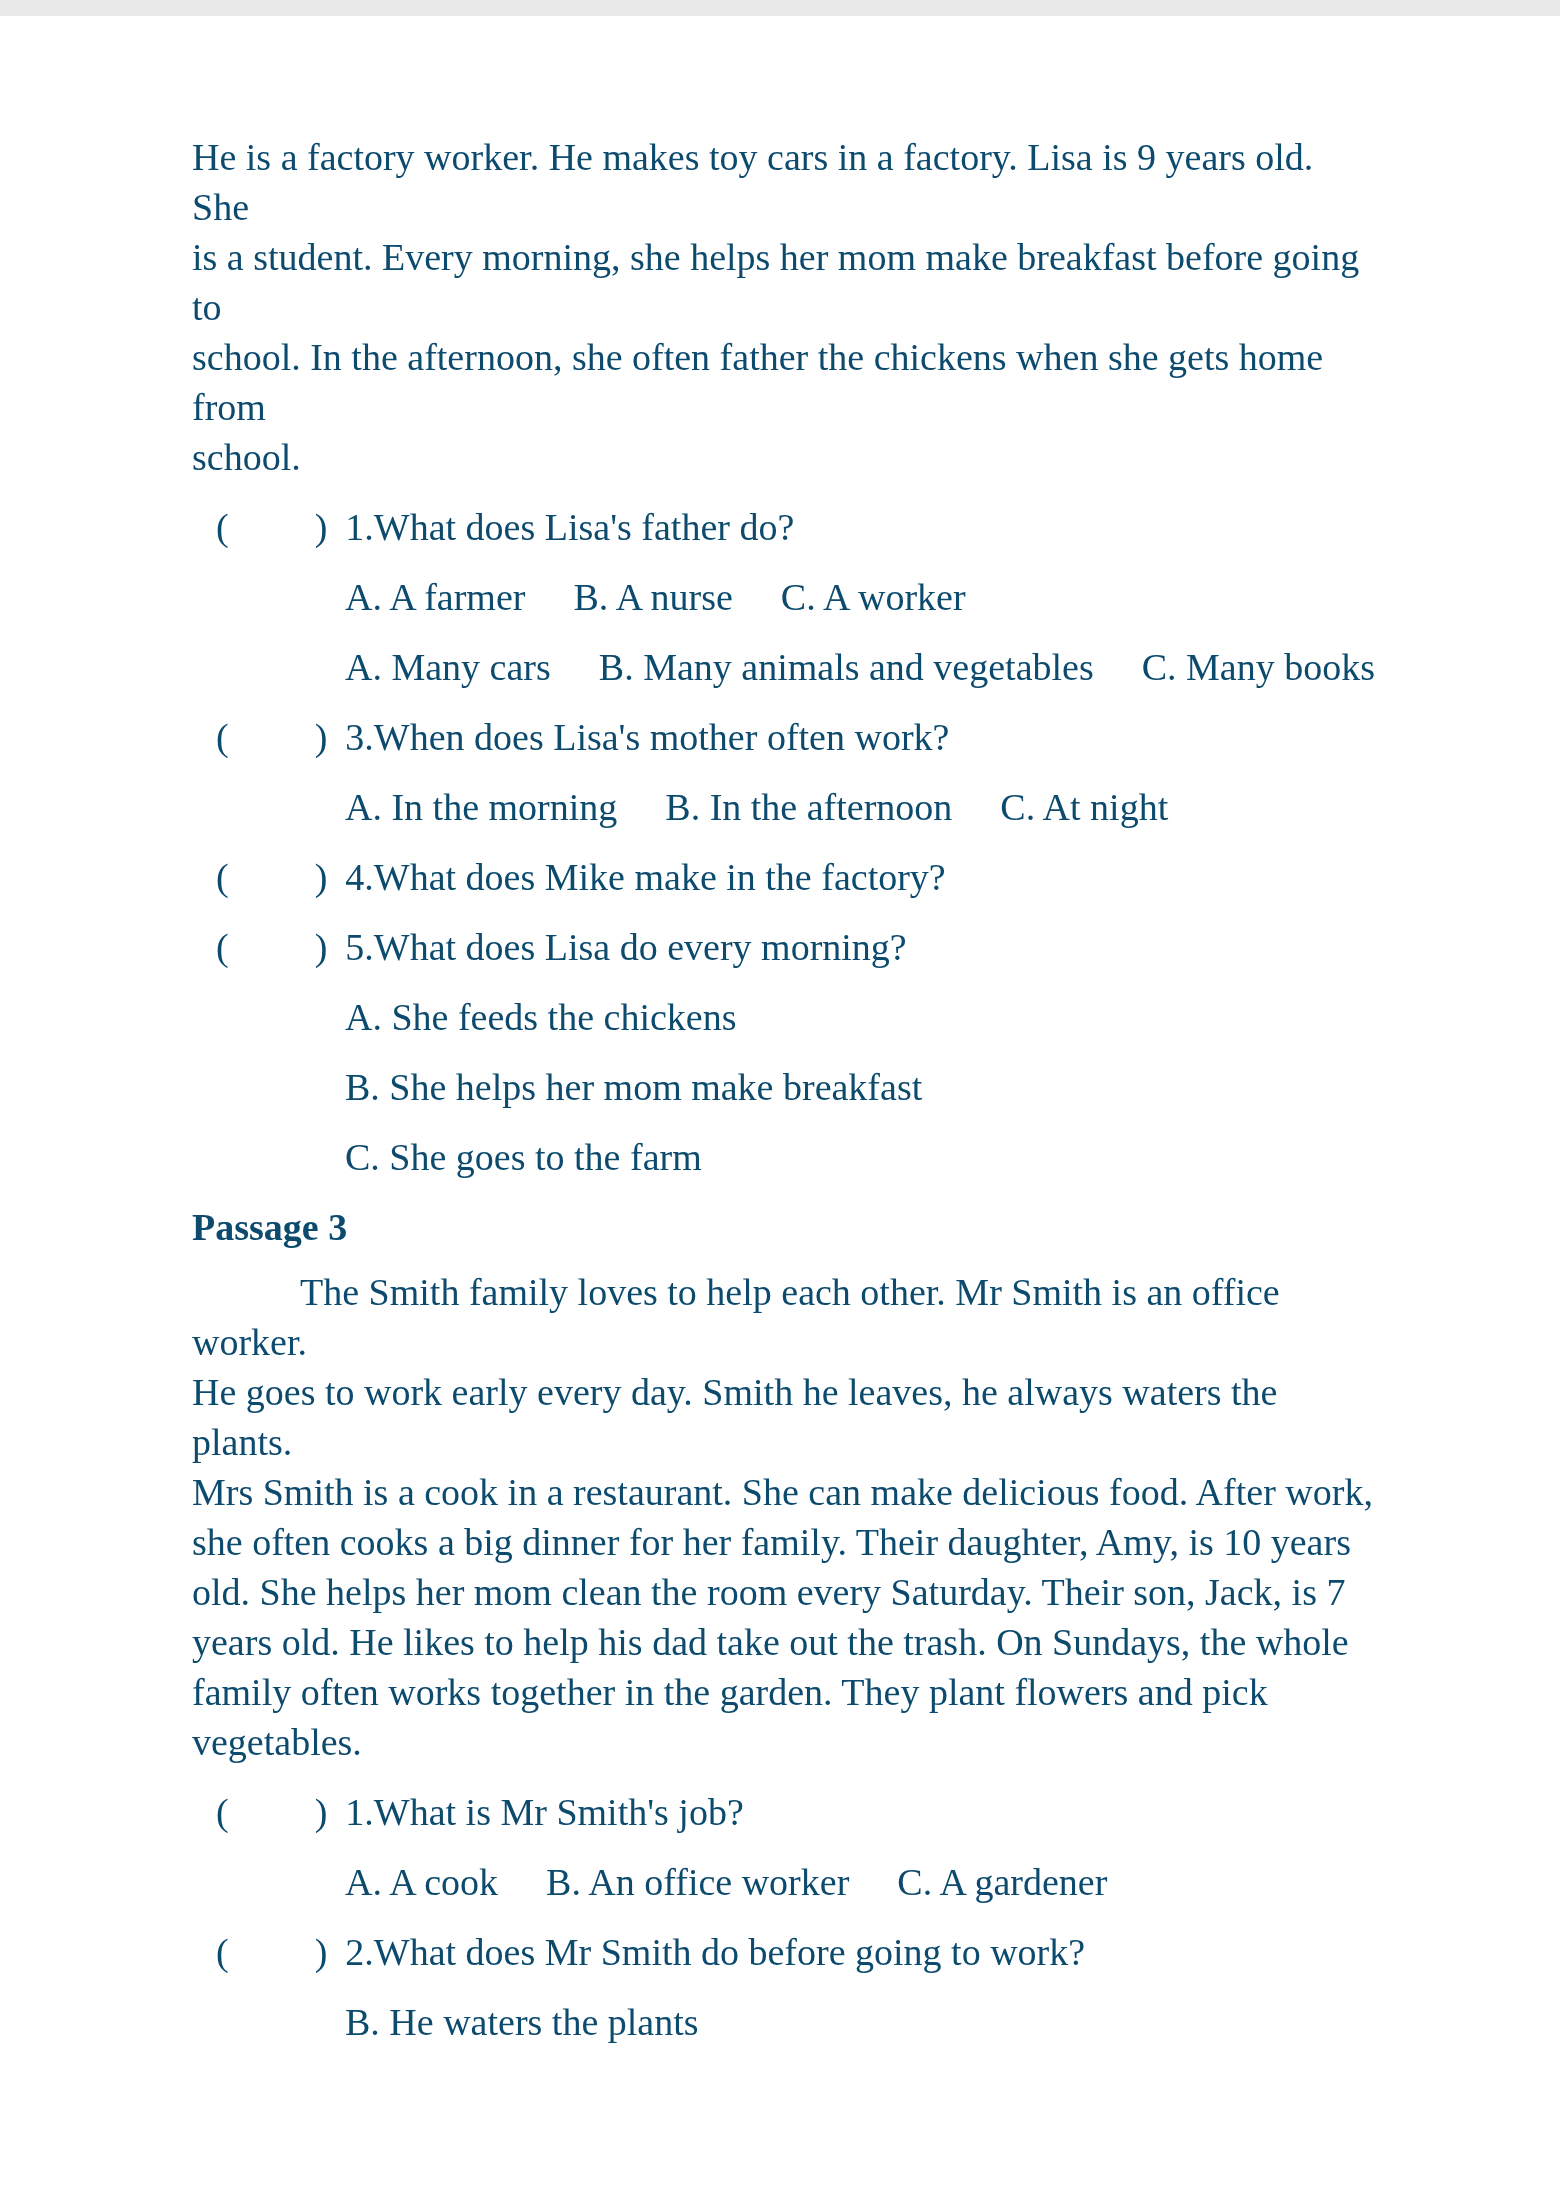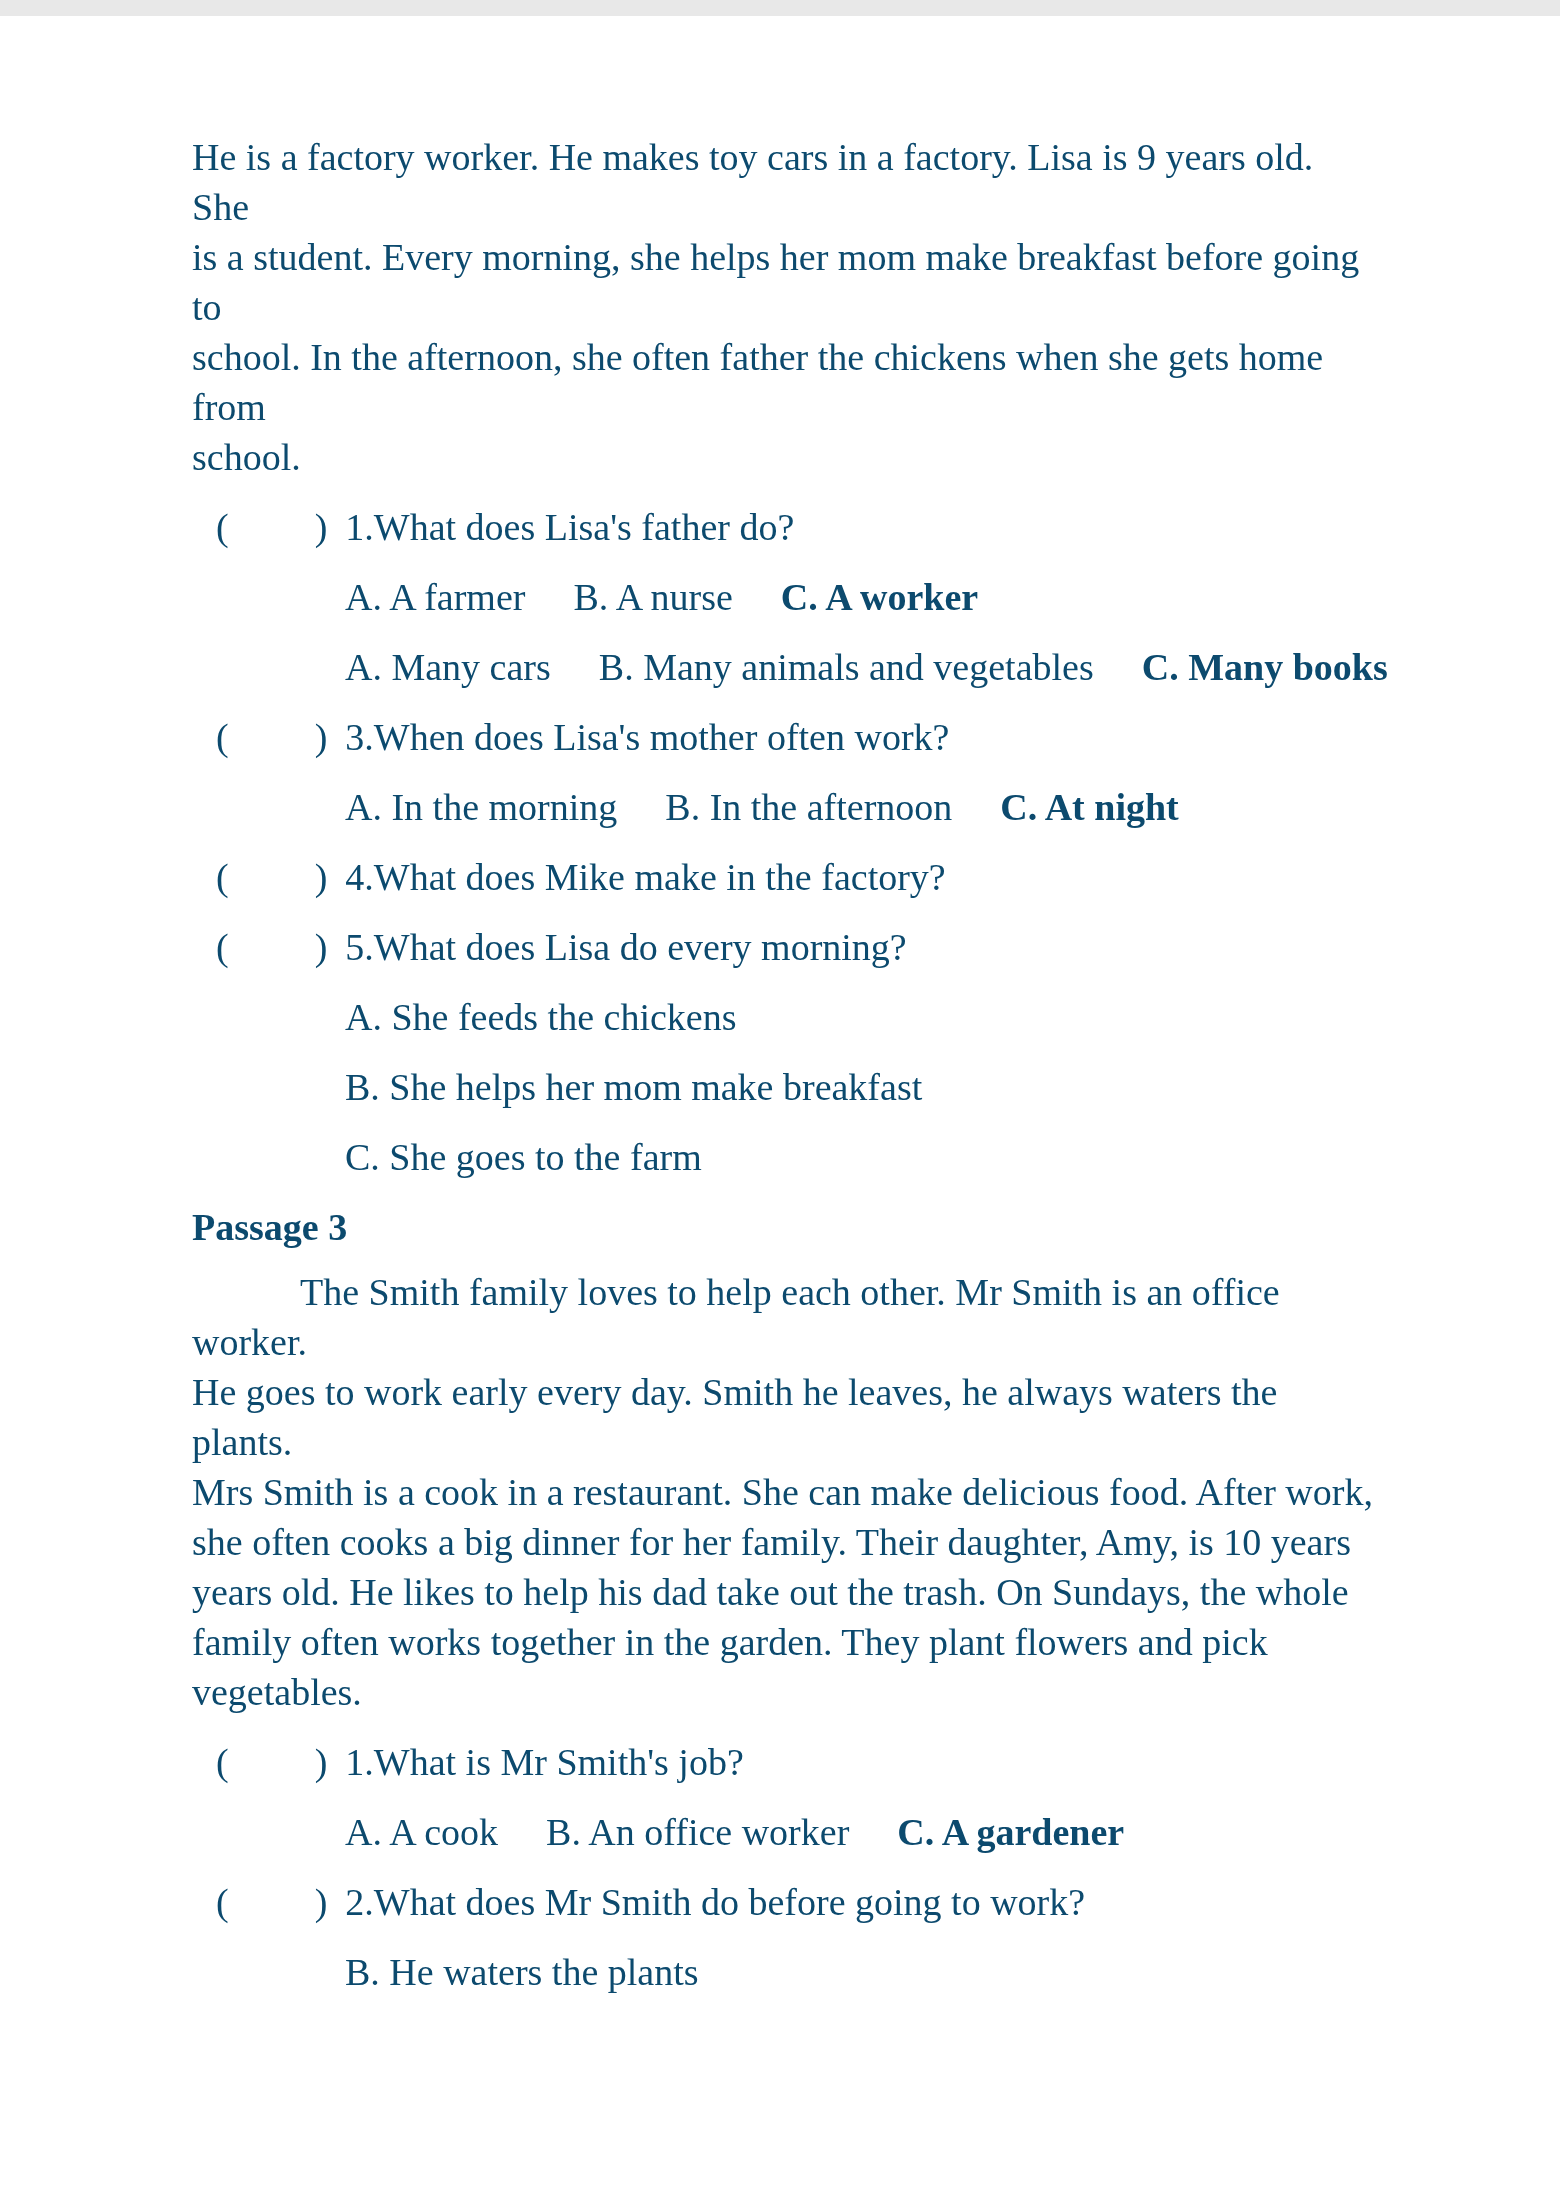--- a/index.html
+++ b/index.html
@@ -29,21 +29,21 @@
   }
   .paren { display: inline; }
   .paren-gap { display: inline-block; width: 86px; }
   .q-gap { display: inline-block; width: 18px; }
   .orow {
     margin-top: 20px;
     padding-left: 153px;
     white-space: nowrap;
   }
   .orow .opt { margin-right: 48px; }
-  .orow .opt:last-child { margin-right: 0; font-weight: bold; }
+  .orow .opt:last-child { margin-right: 0; }
   .heading { font-weight: bold; margin-top: 20px; }
 </style>
 </head>
 <body>
 
 <div class="page">
 
   <div class="p2">
     <span class="pline">He is a factory worker. He makes toy cars in a factory. Lisa is 9 years old. She</span>
     <span class="pline">is a student. Every morning, she helps her mom make breakfast before going to</span>
@@ -86,20 +86,21 @@
     <span>C. She goes to the farm</span>
   </div>
 
   <div class="heading">Passage 3</div>
 
   <div class="p3">
     <span class="pline first">The Smith family loves to help each other. Mr Smith is an office worker.</span>
     <span class="pline">He goes to work early every day. Smith he leaves, he always waters the plants.</span>
     <span class="pline">Mrs Smith is a cook in a restaurant. She can make delicious food. After work,</span>
     <span class="pline">she often cooks a big dinner for her family. Their daughter, Amy, is 10 years</span>
+    <span class="pline">old. She helps her mom clean the room every Saturday. Their son, Jack, is 7</span>
     <span class="pline">years old. He likes to help his dad take out the trash. On Sundays, the whole</span>
     <span class="pline">family often works together in the garden. They plant flowers and pick</span>
     <span class="pline">vegetables.</span>
   </div>
 
   <div class="qrow">
     <span class="paren">(</span><span class="paren-gap"></span><span class="paren">)</span><span class="q-gap"></span><span>1.What is Mr Smith's job?</span>
   </div>
   <div class="orow">
     <span class="opt">A. A cook</span><span class="opt">B. An office worker</span><span class="opt">C. A gardener</span>

